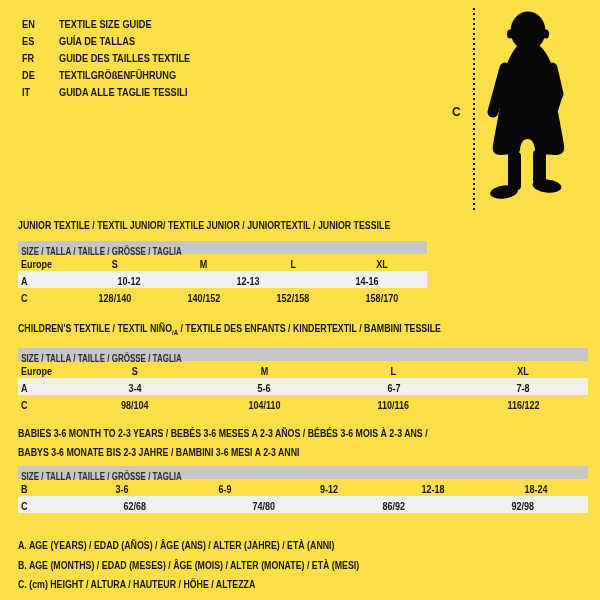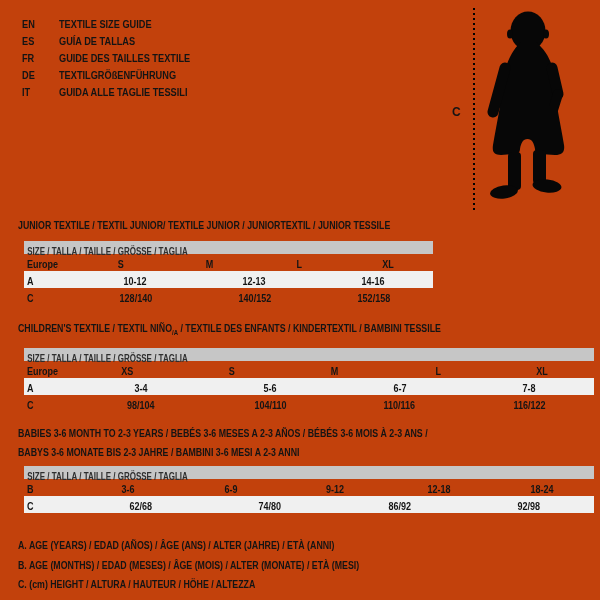--- a/index.html
+++ b/index.html
@@ -1,17 +1,17 @@
 <!DOCTYPE html>
 <html><head>
 <meta charset="utf-8">
 <style>
   html,body { margin:0; padding:0; background:#ffffff; }
   body { width:600px; height:600px; font-family:"Liberation Sans", sans-serif; color:#141414; }
-  .page { position:relative; width:600px; height:600px; background:#c2410c; overflow:hidden; }
+  .page { position:relative; width:600px; height:600px; background:#fde047; overflow:hidden; }
 
   
   .lang-row { position:absolute; left:22px; height:17px; }
   .lang-code, .lang-label {
     position:absolute; top:0; font-weight:bold; font-size:11.5px; line-height:17px;
     white-space:nowrap; transform:scaleX(0.8); transform-origin:0 0;
   }
   .lang-code { left:0; }
   .lang-label { left:37px; }
 
@@ -21,21 +21,21 @@
   .figure-label { position:absolute; left:452px; top:105px; font-weight:bold; font-size:12px; }
   .baby-svg { position:absolute; left:480px; top:6px; }
 
   
   .section-title-line { position:absolute; left:18px; height:13px; line-height:13px;
     font-size:11px; font-weight:bold; white-space:nowrap;
     transform:scaleX(0.8); transform-origin:0 50%; }
   .sub { font-size:7.5px; vertical-align:-2.5px; }
 
   
-  .tbl { position:absolute; left:24px;text-decoration:underline; }
+  .tbl { position:absolute; left:18px;text-decoration:underline; }
   .tbl-header { height:13px; }
   .tbl-header span { display:inline-block; font-size:10px; font-weight:bold; line-height:13px;
     padding-left:4px; color:#2e2e2e; white-space:nowrap; transform:scaleX(0.8); transform-origin:0 50%; }
   .tbl-row { display:flex; height:17px; }
   .tbl-label { flex:0 0 52px; width:52px; padding-left:3px; box-sizing:border-box; }
   .tbl-label span { display:inline-block; font-size:11px; font-weight:bold; white-space:nowrap;
     transform:scaleX(0.82); transform-origin:0 50%; }
   .tbl-cell { flex:1; text-align:center; }
   .tbl-cell span { display:inline-block; font-size:11px; font-weight:bold; white-space:nowrap;
     transform:scaleX(0.82); transform-origin:50% 50%; }
@@ -109,28 +109,28 @@
           <div class="tbl-label"><span>A</span></div>
           <div class="tbl-cell"><span>10-12</span></div>
           <div class="tbl-cell"><span>12-13</span></div>
           <div class="tbl-cell"><span>14-16</span></div>
         </div>
         <div class="tbl-row">
           <div class="tbl-label"><span>C</span></div>
           <div class="tbl-cell"><span>128/140</span></div>
           <div class="tbl-cell"><span>140/152</span></div>
           <div class="tbl-cell"><span>152/158</span></div>
+          <div class="tbl-cell"><span>158/170</span></div>
         </div>
       </div>
       <div class="section-title-line" style="top: 322px;"><span>CHILDREN'S TEXTILE / TEXTIL NIÑO</span><span class="sub">/A</span><span> / TEXTILE DES ENFANTS / KINDERTEXTIL / BAMBINI TESSILE</span></div>
       <div class="tbl" style="top: 348px; width: 570px;">
         <div class="tbl-header" style="background: rgb(198, 198, 198);"><span>SIZE / TALLA / TAILLE / GRÖSSE / TAGLIA</span></div>
         <div class="tbl-row">
           <div class="tbl-label"><span>Europe</span></div>
-          <div class="tbl-cell"><span>XS</span></div>
           <div class="tbl-cell"><span>S</span></div>
           <div class="tbl-cell"><span>M</span></div>
           <div class="tbl-cell"><span>L</span></div>
           <div class="tbl-cell"><span>XL</span></div>
         </div>
         <div class="tbl-row" style="background: rgb(240, 240, 240);">
           <div class="tbl-label"><span>A</span></div>
           <div class="tbl-cell"><span>3-4</span></div>
           <div class="tbl-cell"><span>5-6</span></div>
           <div class="tbl-cell"><span>6-7</span></div>

